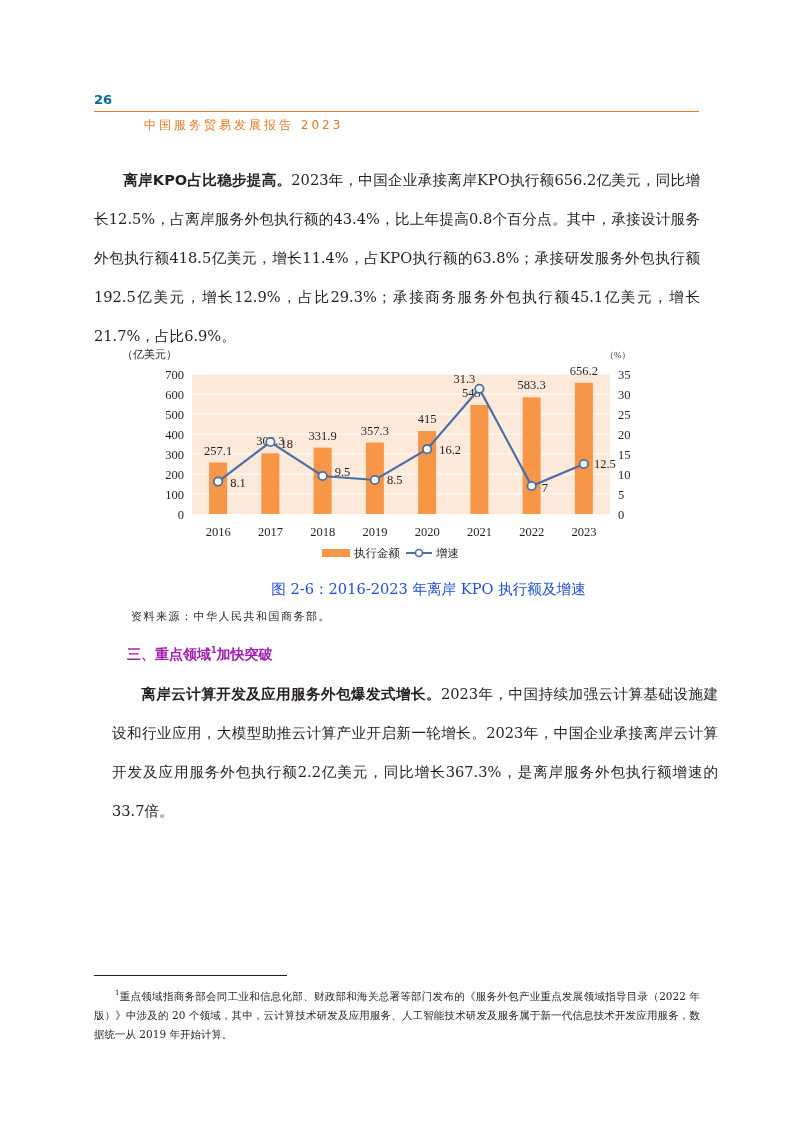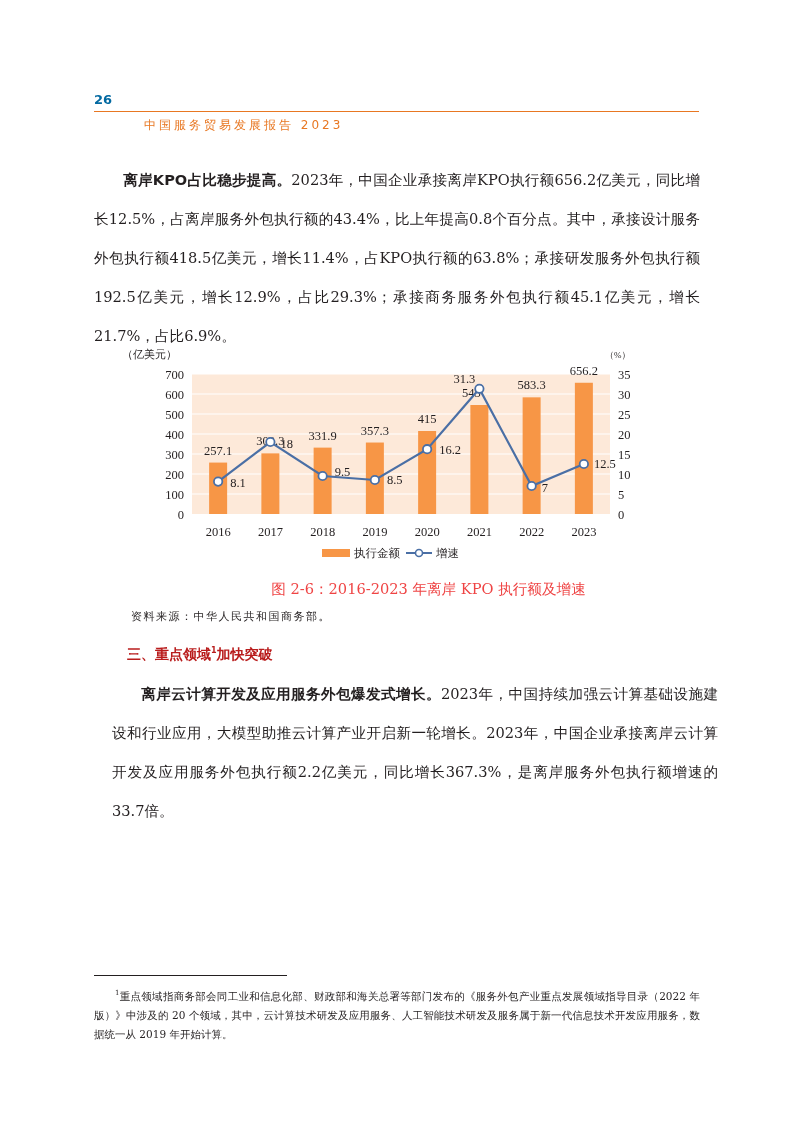--- a/index.html
+++ b/index.html
@@ -14,26 +14,26 @@
 
   .para { position: absolute; left: 94px; width: 606px; font-size: 14.6px; line-height: 39px;
           text-align: justify; text-indent: 2em; }
   .para b { font-family: "DejaVu Sans", "Liberation Sans", sans-serif; font-weight: bold; }
   .p1 { top: 160px; }
   .p2 { top: 674px; margin-left: 18px; }
 
   .chart { position: absolute; left: 100px; top: 340px; width: 580px; height: 230px; }
   .chart svg { position: absolute; left: 0; top: 0; }
   .caption { position: absolute; left: 0; top: 580px; width: 793px; text-align: center;
-             font-size: 14.6px; color: #ef4444; }
+             font-size: 14.6px; color: #1d4ed8; }
   .caption .cap-inner { position: relative; left: 32px; }
   .source { position: absolute; left: 131px; top: 609px; font-size: 11px; letter-spacing: 1.5px;
             font-family: "DejaVu Sans Mono", "Liberation Mono", monospace; color: #231f20; }
   .section-heading { position: absolute; left: 127px; top: 646px; font-family: "DejaVu Sans", "Liberation Sans", sans-serif;
-            font-weight: bold; font-size: 14px; color: #b91c1c; }
+            font-weight: bold; font-size: 14px; color: #a21caf; }
   .section-heading sup { font-size: 8px; }
 
   .footnote-rule { position: absolute; left: 94px; top: 975px; width: 193px; height: 1px; background: #231f20; }
   .footnote { position: absolute; left: 94px; top: 984px; width: 606px; font-size: 10.5px; line-height: 19px;
               text-align: justify; text-indent: 2em; font-family: "DejaVu Serif", "Liberation Serif", serif; }
   .footnote sup { font-size: 7px; }
 </style>
 </head>
 <body>
 

